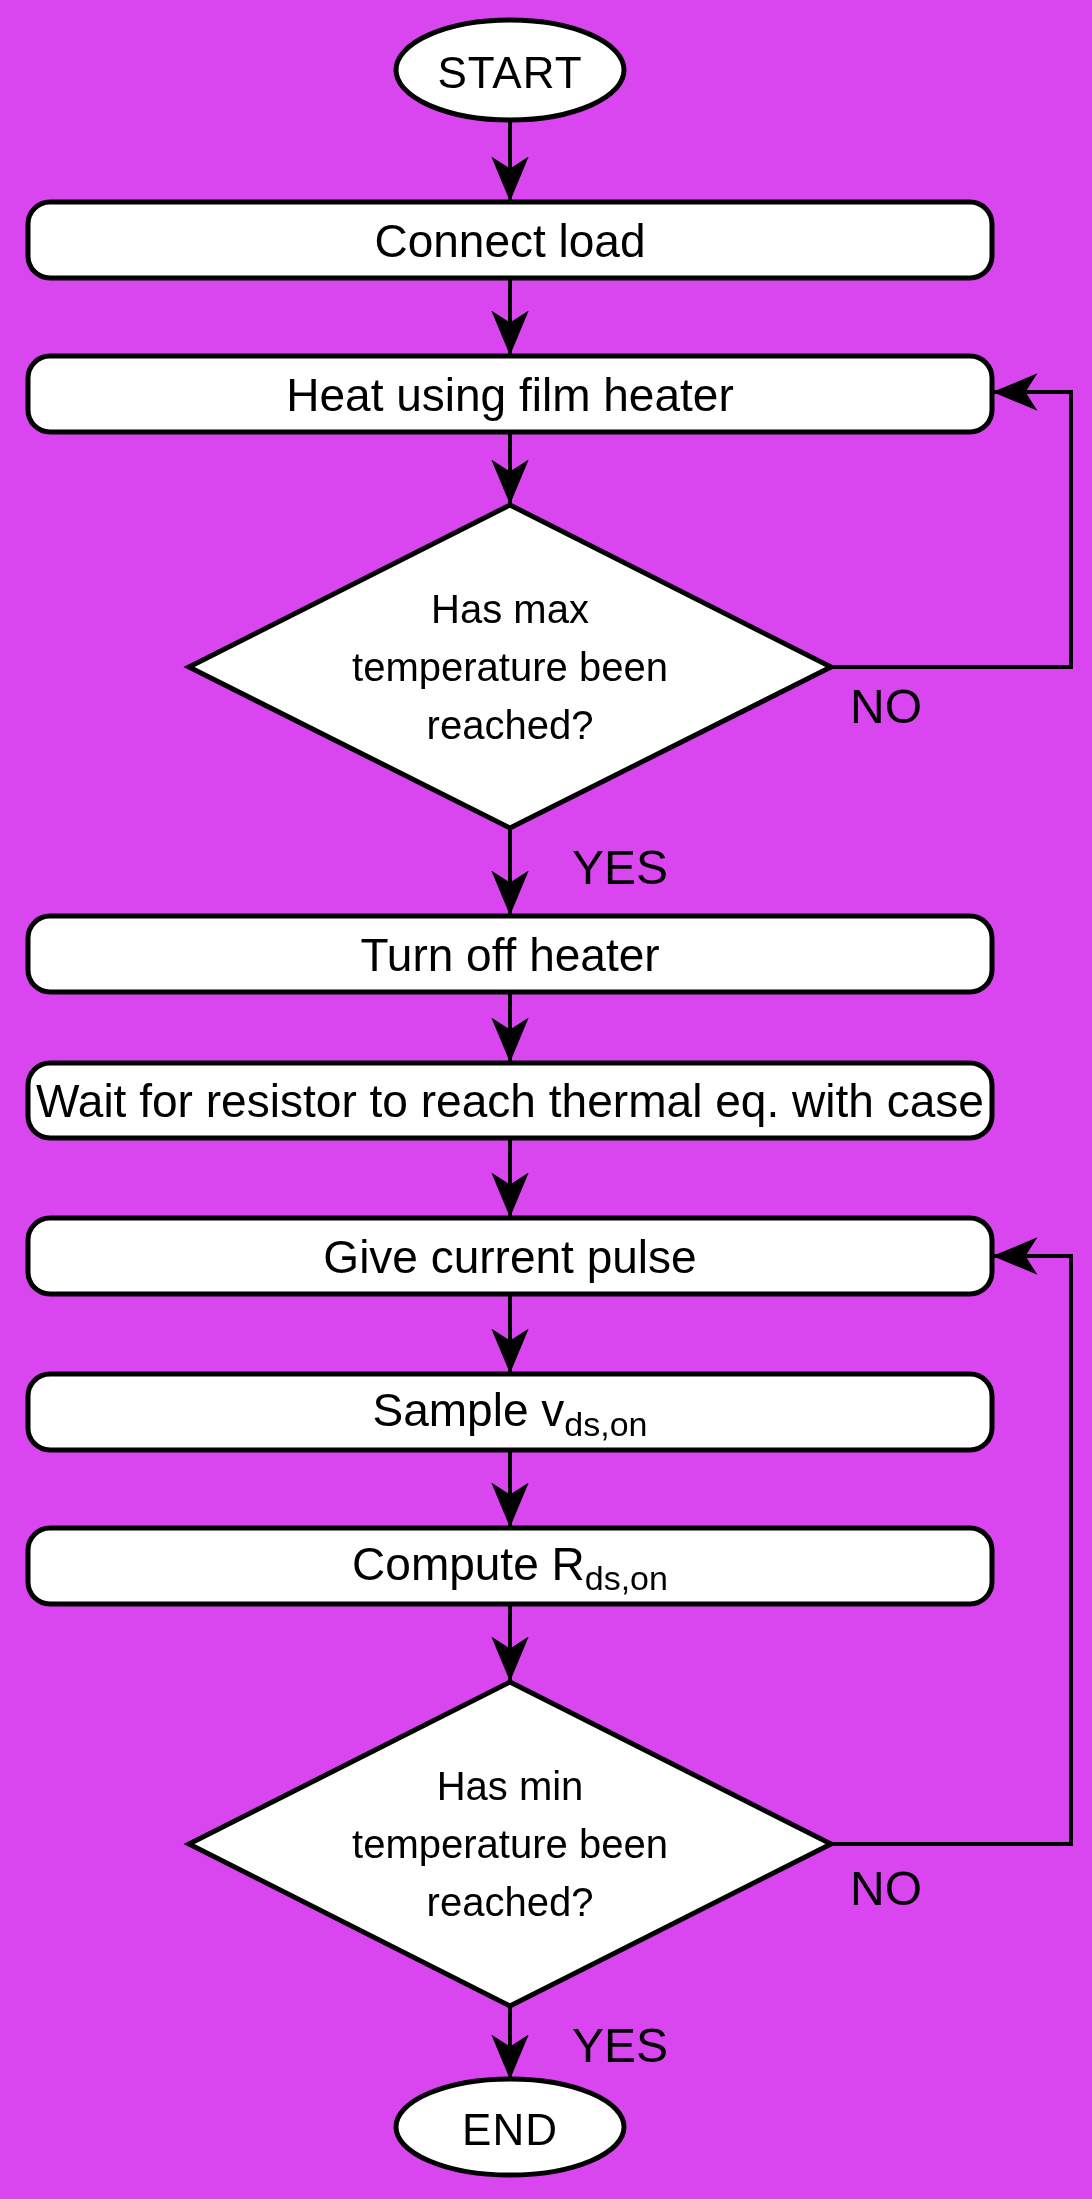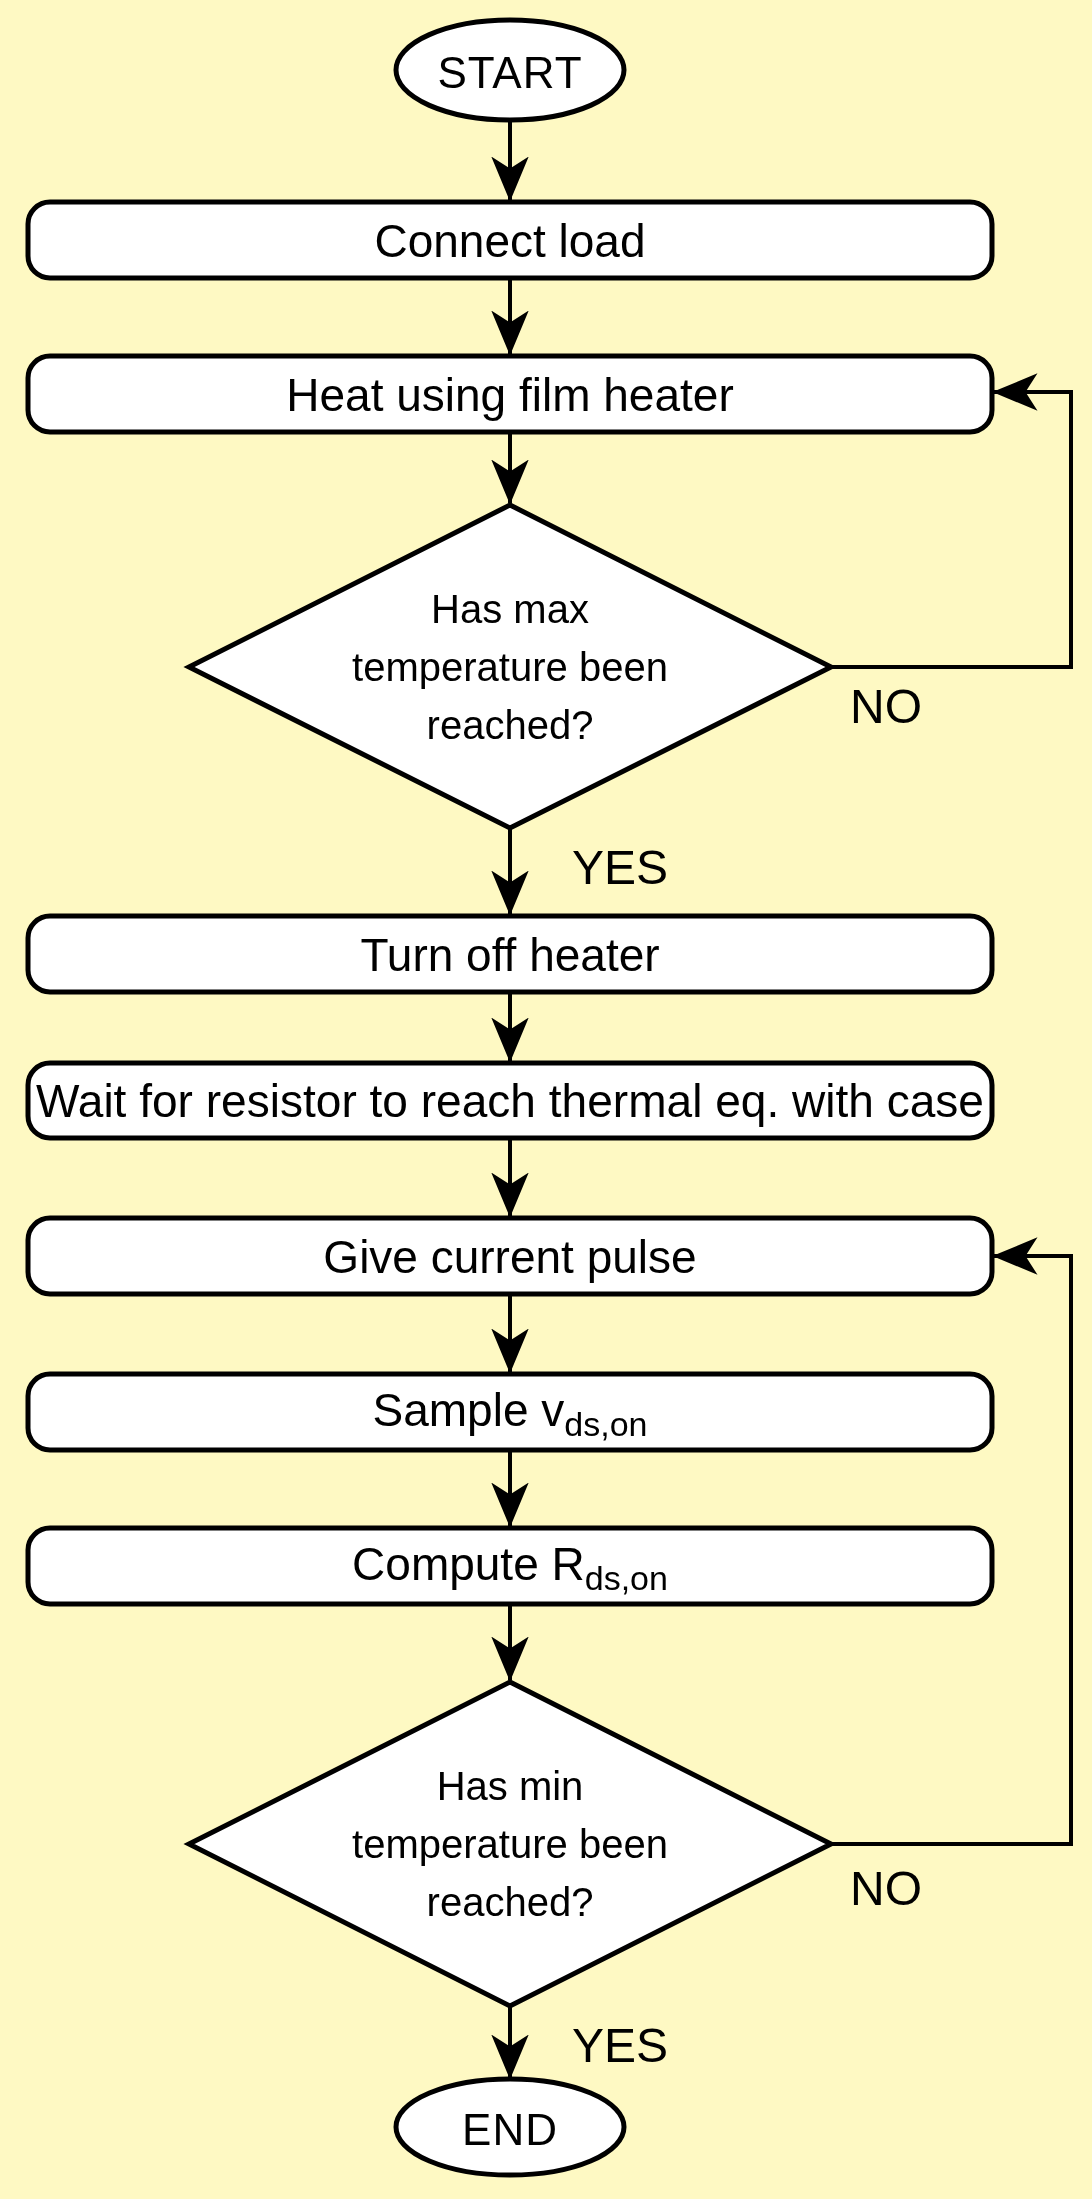--- a/index.html
+++ b/index.html
@@ -3,21 +3,21 @@
 <meta charset="utf-8">
 <style>
   html, body {
     margin: 0;
     padding: 0;
     background: #ffffff;
   }
   .page {
     width: 1092px;
     height: 2199px;
-    background: #fef9c3;
+    background: #d946ef;
     position: relative;
     font-family: "Liberation Sans", sans-serif;
   }
   svg { display: block; }
   .shape {
     fill: #ffffff;
     stroke: #000000;
     stroke-width: 5;
   }
   .edge {

